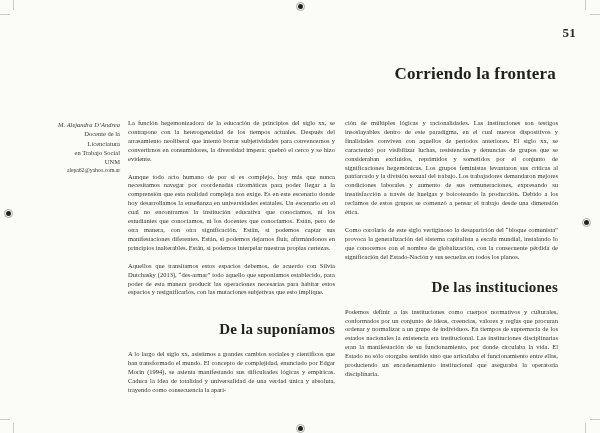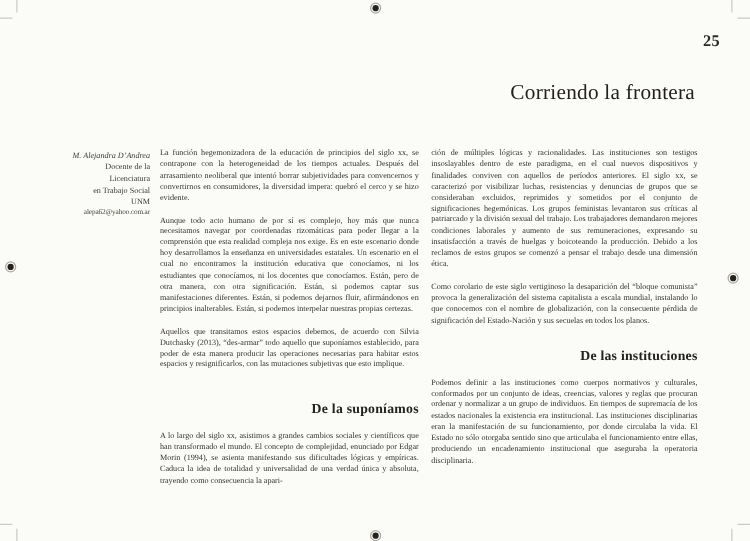--- a/index.html
+++ b/index.html
@@ -55,21 +55,21 @@
     font-weight: bold;
     color: #2c2a27;
     letter-spacing: 0.3px;
   }
   .doc-title {
     position: absolute;
     top: 64px;
     right: 44px;
     margin: 0;
     font-size: 17px;
-    font-weight: normal;
+    font-weight: bold;
     color: #22201d;
     letter-spacing: 0.2px;
     white-space: nowrap;
   }
 
   
   .author-block {
     position: absolute;
     top: 120px;
     left: 10px;
@@ -95,21 +95,21 @@
   .col-right { left: 345px; width: 213px; }
   .col p {
     margin: 0 0 9px 0;
     font-size: 6.5px;
     line-height: 8.9px;
     text-align: justify;
     color: #33312c;
   }
   .section-heading {
     margin: 24px 0 12px 0;
-    font-size: 11px;
+    font-size: 15px;
     font-weight: bold;
     text-align: right;
     color: #232220;
     letter-spacing: 0.2px;
   }
   .section-heading.gap-lg { margin-top: 17px; }
 </style>
 </head>
 <body>
 
@@ -122,21 +122,21 @@
   <span class="cropline crop-v" style="left:13px; top:423px;"></span>
   <span class="cropline crop-h" style="left:0; top:419px;"></span>
   <span class="cropline crop-v" style="left:585px; top:423px;"></span>
   <span class="cropline crop-h" style="left:590px; top:419px;"></span>
 
   <span class="regmark" style="left:296px; top:2px;"></span>
   <span class="regmark" style="left:4px; top:209px;"></span>
   <span class="regmark" style="left:582px; top:218px;"></span>
   <span class="regmark" style="left:296px; top:424px;"></span>
 
-  <div class="page-number">25</div>
+  <div class="page-number">51</div>
   <h1 class="doc-title">Corriendo la frontera</h1>
 
   <div class="author-block">
     <div class="author-name">M. Alejandra D’Andrea</div>
     <div>Docente de la</div>
     <div>Licenciatura</div>
     <div>en Trabajo Social</div>
     <div>UNM</div>
     <div class="author-email">alepa62@yahoo.com.ar</div>
   </div>

